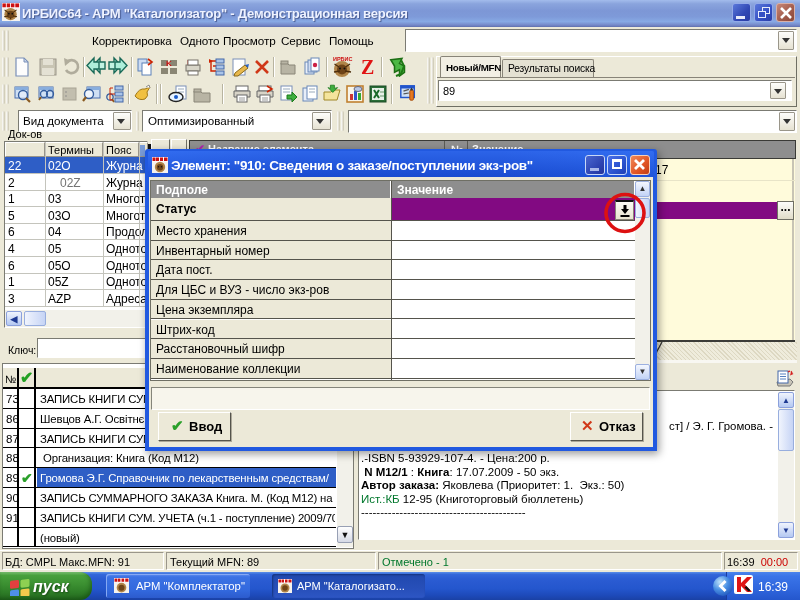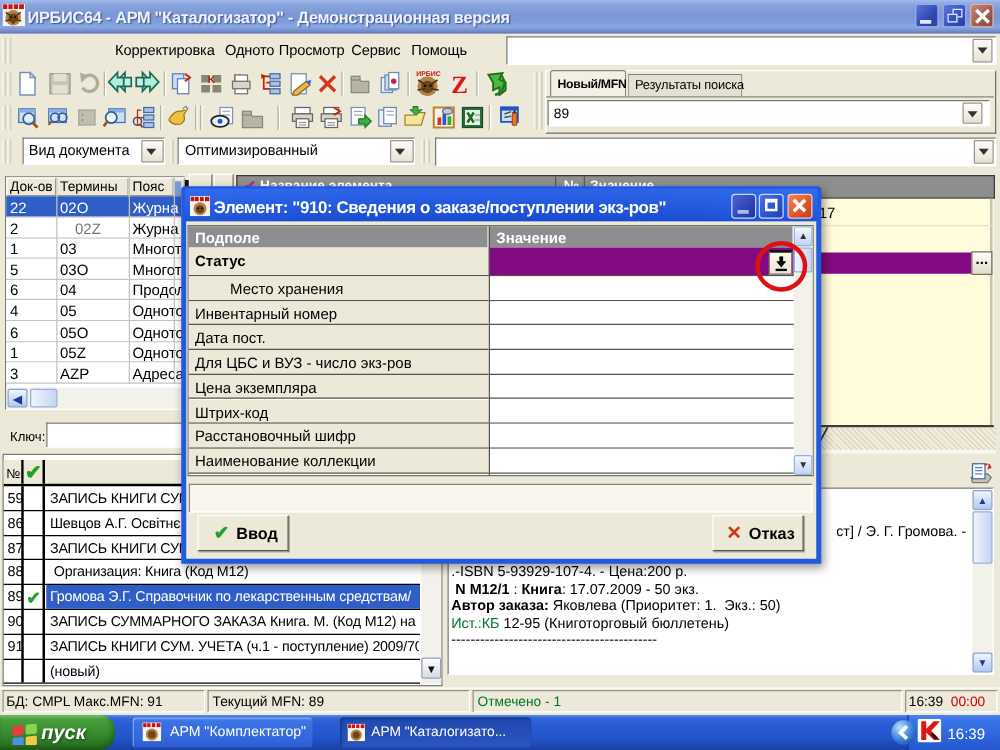--- a/index.html
+++ b/index.html
@@ -289,21 +289,21 @@
 <div style="left:777px;top:201px;width:17px;height:19px;background:linear-gradient(#fdfdfb,#e0dcc8);border:1px solid #6f6f64;font-size:12px;font-weight:bold;text-align:center;line-height:11px;color:#000;">...</div>
 <div style="left:155px;top:340px;width:640px;height:2px;background:#3c3c38;"></div>
 <div style="left:155px;top:342px;width:642px;height:18px;background:#efecdc;background-image:repeating-linear-gradient(45deg,#ddd8c2 0 1px,transparent 1px 3px);"></div>
 <div style="left:155px;top:360px;width:642px;height:3px;background:#f8f7f2;"></div>
 <svg style="left:652px;top:341px" width="16" height="16">
       <path d="M10 1 L3 14" stroke="#333" stroke-width="1.3"></path>
     </svg>
 <div style="left:2px;top:134px;width:146px;height:228px;background:#ece9d8;"></div>
 <div style="left:4px;top:141px;width:144px;height:187px;border:1px solid;border-color:#7b7b73 #fff #fff #7b7b73;background:#fff;"></div>
 <div style="left:5px;top:142px;width:40px;height:15px;background:#ece9d8;border:1px solid;border-color:#fff #99958a #99958a #fff;"></div>
-<div class="txt" style="left:8px;top:144px;font-size:11px;">Док-ов</div>
+<div class="txt" style="left:8px;top:128px;font-size:11px;">Док-ов</div>
 <div style="left:45px;top:142px;width:58px;height:15px;background:#ece9d8;border:1px solid;border-color:#fff #99958a #99958a #fff;"></div>
 <div class="txt" style="left:48px;top:144px;font-size:11px;">Термины</div>
 <div style="left:103px;top:142px;width:36px;height:15px;background:#ece9d8;border:1px solid;border-color:#fff #99958a #99958a #fff;"></div>
 <div class="txt" style="left:106px;top:144px;font-size:11px;">Пояс</div>
 <div style="left:139px;top:142px;width:9px;height:15px;background:#ece9d8;border:1px solid;border-color:#fff #99958a #99958a #fff;"></div>
 <div style="left:5px;top:157.4px;width:140px;height:16.6px;background:#2e5ec6;border-bottom:1px solid #c4c4bc;"></div>
 <div class="txt" style="left:8px;top:158.9px;font-size:12px;color:#fff;">22</div>
 <div class="txt" style="left:48px;top:158.9px;font-size:12px;color:#fff;">02О</div>
 <div class="txt" style="left:106px;top:158.9px;font-size:12px;color:#fff;">Журна</div>
 <div style="left:5px;top:174.0px;width:140px;height:16.6px;background:#fff;border-bottom:1px solid #c4c4bc;"></div>
@@ -349,21 +349,21 @@
 <div class="sunk" style="left:37px;top:338px;width:111px;height:20px;"></div>
 <div style="left:2px;top:363px;width:352px;height:186px;background:#fff;border:1px solid #7b7b73;"></div>
 <div style="left:3px;top:368px;width:350px;height:21px;background:#ece9d8;border-bottom:2px solid #000;"></div>
 <div style="left:3px;top:368px;width:16px;height:19px;background:#ece9d8;border-right:2px solid #000;">
       <span style="left:2px;top:5px;font-size:10.5px;position:absolute;">№</span>
     </div>
 <div style="left:19px;top:368px;width:17px;height:19px;background:#ece9d8;border-right:2px solid #000;">
       <span style="left:1px;top:0px;font-size:16px;font-weight:bold;color:#22a022;position:absolute;">✔</span>
     </div>
 <div style="left:3px;top:389.0px;width:333px;height:19.8px;border-bottom:1px solid #000;"></div>
-<div class="txt" style="left:6px;top:393.0px;font-size:11.5px;">59</div>
+<div class="txt" style="left:6px;top:393.0px;font-size:11.5px;">73</div>
 <div class="txt" style="left:40px;top:393.0px;font-size:11.4px;max-width:295px;overflow:hidden;letter-spacing:-0.15px;">ЗАПИСЬ КНИГИ СУМ. УЧЕТА (ч.1 - поступление)</div>
 <div style="left:3px;top:408.8px;width:333px;height:19.8px;border-bottom:1px solid #000;"></div>
 <div class="txt" style="left:6px;top:412.8px;font-size:11.5px;">86</div>
 <div class="txt" style="left:40px;top:412.8px;font-size:11.4px;max-width:295px;overflow:hidden;letter-spacing:-0.15px;">Шевцов А.Г. Освітнє право. Навч. посібник</div>
 <div style="left:3px;top:428.6px;width:333px;height:19.8px;border-bottom:1px solid #000;"></div>
 <div class="txt" style="left:6px;top:432.6px;font-size:11.5px;">87</div>
 <div class="txt" style="left:40px;top:432.6px;font-size:11.4px;max-width:295px;overflow:hidden;letter-spacing:-0.15px;">ЗАПИСЬ КНИГИ СУМ. УЧЕТА (ч.1 - поступление)</div>
 <div style="left:3px;top:448.4px;width:333px;height:19.8px;border-bottom:1px solid #000;"></div>
 <div class="txt" style="left:6px;top:452.4px;font-size:11.5px;">88</div>
 <div class="txt" style="left:40px;top:452.4px;font-size:11.4px;max-width:295px;overflow:hidden;letter-spacing:-0.15px;">&nbsp;Организация: Книга (Код М12)</div>
@@ -497,21 +497,21 @@
 <div style="left:150px;top:180px;width:501px;height:201px;border:1px solid #6f6f64;background:#fff;"></div>
 <div style="left:151px;top:181px;width:240px;height:17px;background:#8e8e8e;border-right:1px solid #fff;"></div>
 <div style="left:391px;top:181px;width:243px;height:17px;background:#8e8e8e;"></div>
 <div class="txt" style="left:156px;top:183px;font-size:12px;font-weight:bold;color:#fff;">Подполе</div>
 <div class="txt" style="left:397px;top:183px;font-size:12px;font-weight:bold;color:#fff;">Значение</div>
 <div style="left:151px;top:198.0px;width:240px;height:23px;background:#ece9d8;border-bottom:1px solid #55544c;"></div>
 <div style="left:391px;top:198.0px;width:244px;height:23px;background:#820a82;border-bottom:1px solid #55544c;"></div>
 <div class="txt" style="left:156px;top:202px;font-size:12px;font-weight:bold;">Статус</div>
 <div style="left:151px;top:221.0px;width:240px;height:19.7px;background:#ece9d8;border-bottom:1px solid #55544c;"></div>
 <div style="left:391px;top:221.0px;width:244px;height:19.7px;background:#fff;border-bottom:1px solid #55544c;"></div>
-<div class="txt" style="left:156px;top:224px;font-size:12px;margin-left:28px;">Место хранения</div>
+<div class="txt" style="left:156px;top:224px;font-size:12px;">Место хранения</div>
 <div style="left:151px;top:240.7px;width:240px;height:19.7px;background:#ece9d8;border-bottom:1px solid #55544c;"></div>
 <div style="left:391px;top:240.7px;width:244px;height:19.7px;background:#fff;border-bottom:1px solid #55544c;"></div>
 <div class="txt" style="left:156px;top:243.7px;font-size:12px;">Инвентарный номер</div>
 <div style="left:151px;top:260.4px;width:240px;height:19.7px;background:#ece9d8;border-bottom:1px solid #55544c;"></div>
 <div style="left:391px;top:260.4px;width:244px;height:19.7px;background:#fff;border-bottom:1px solid #55544c;"></div>
 <div class="txt" style="left:156px;top:263.4px;font-size:12px;">Дата пост.</div>
 <div style="left:151px;top:280.1px;width:240px;height:19.7px;background:#ece9d8;border-bottom:1px solid #55544c;"></div>
 <div style="left:391px;top:280.1px;width:244px;height:19.7px;background:#fff;border-bottom:1px solid #55544c;"></div>
 <div class="txt" style="left:156px;top:283.09999999999997px;font-size:12px;">Для ЦБС и ВУЗ - число экз-ров</div>
 <div style="left:151px;top:299.8px;width:240px;height:19.7px;background:#ece9d8;border-bottom:1px solid #55544c;"></div>

